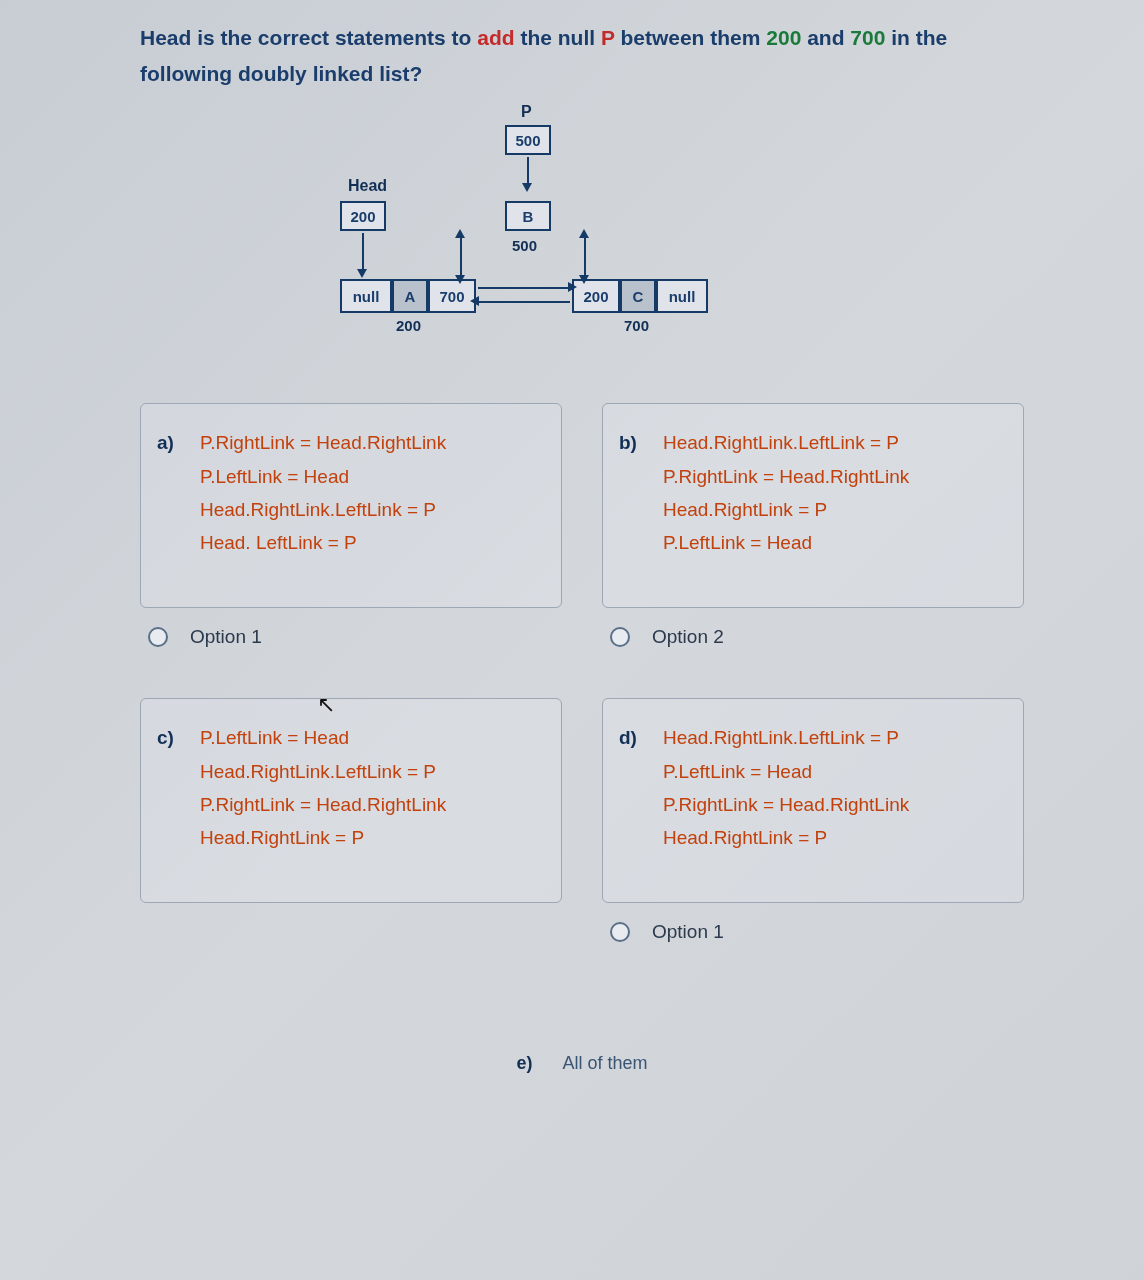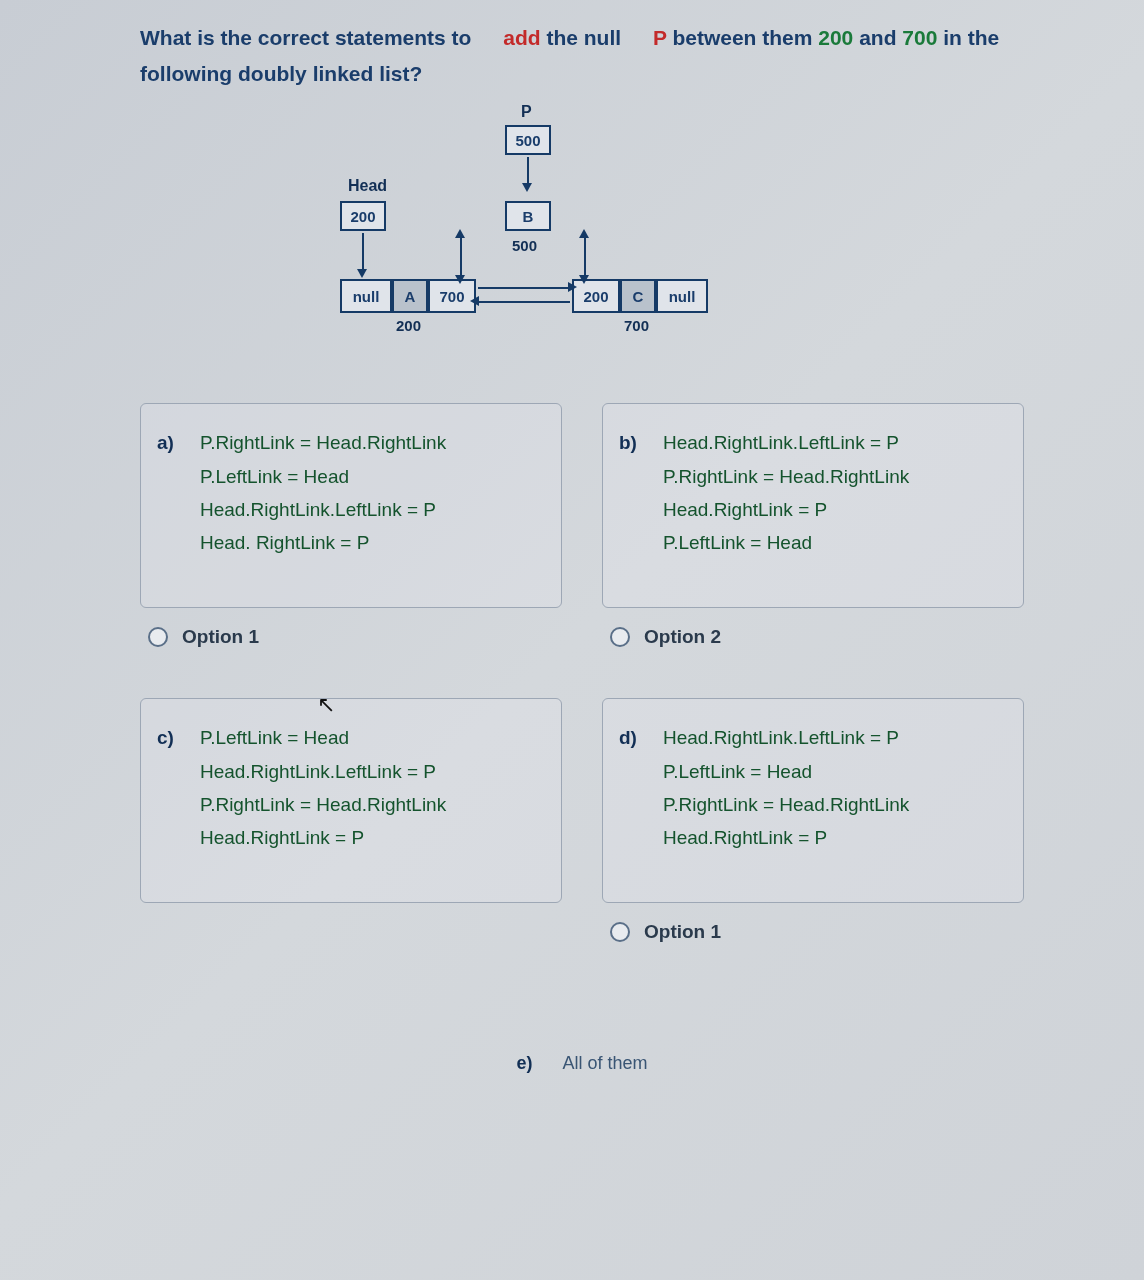--- a/index.html
+++ b/index.html
@@ -7,21 +7,21 @@
     font-family: Arial, Helvetica, sans-serif;
     background: linear-gradient(135deg, #c8cdd4 0%, #d4d8dc 50%, #cfd3d8 100%);
     width: 1144px;
     height: 1280px;
     padding: 20px 120px 20px 140px;
     color: #1a3d6b;
     overflow: hidden;
     position: relative;
   }
   .question { font-size: 21px; line-height: 1.7; margin-bottom: 12px; font-weight: bold; }
-  .red { color: #c32a2a; margin-left: 26px; }
+  .red { color: #c32a2a; }
   .green { color: #1a7a3a; }
 
   .diagram {
     position: relative;
     height: 270px;
     margin: 10px auto 30px;
   }
   .dbox {
     position: absolute;
     border: 2px solid #153a66;
@@ -55,31 +55,30 @@
   .opt-cell { display: flex; flex-direction: column; gap: 18px; }
   .card {
     border: 1px solid #9da7b5;
     border-radius: 6px;
     padding: 22px 16px;
     min-height: 205px;
     background: rgba(230,233,238,0.25);
   }
   .card-row { display: flex; gap: 26px; font-size: 19px; line-height: 1.75; }
   .card-letter { font-weight: bold; white-space: nowrap; color: #122f55; }
-  .card-lines { flex: 1; color: #14532d; }
+  .card-lines { flex: 1; color: #c2410c; }
   .card-line { white-space: nowrap; }
 
   .radio-row {
     display: flex;
     align-items: center;
-    gap: 14px;
+    gap: 22px;
     font-size: 19px;
     color: #2a3a4c;
     padding-left: 8px;
-    font-weight: bold;
   }
   .radio {
     width: 20px; height: 20px; border: 2px solid #5a6f88; border-radius: 50%;
     background: #e8ebef;
   }
 
   .center-opt {
     margin-top: 60px;
     text-align: center;
     grid-column: 1 / span 2;
@@ -95,21 +94,21 @@
     position: absolute;
     left: 317px; top: 692px;
     font-size: 22px;
     color: #111;
   }
 </style>
 </head>
 <body>
 
 <div class="question">
-  <span>What is the correct statements to </span><span class="red">add</span><span> the null </span><span class="red">P</span><span> between them </span><span class="green">200</span><span> and </span><span class="green">700</span><span> in the following doubly linked list?</span>
+  <span>Head is the correct statements to </span><span class="red">add</span><span> the null </span><span class="red">P</span><span> between them </span><span class="green">200</span><span> and </span><span class="green">700</span><span> in the following doubly linked list?</span>
 </div>
 
 <div class="diagram">
 
   <div class="lbl" style="left:381px; top:0;">P</div>
   <div class="dbox" style="left:365px; top:22px; width:46px; height:30px;">500</div>
   <div class="arrow-line" style="left:387px; top:54px; width:2px; height:28px;"></div>
   <div class="arrow-head ah-down" style="left:382px; top:80px;"></div>
 
   <div class="lbl" style="left:208px; top:74px;">Head</div>
@@ -147,21 +146,21 @@
 <div class="options-grid">
 
   <div class="opt-cell">
     <div class="card">
       <div class="card-row">
         <div class="card-letter">a)</div>
         <div class="card-lines">
           <div class="card-line">P.RightLink = Head.RightLink</div>
           <div class="card-line">P.LeftLink = Head</div>
           <div class="card-line">Head.RightLink.LeftLink = P</div>
-          <div class="card-line">Head. RightLink = P</div>
+          <div class="card-line">Head. LeftLink = P</div>
         </div>
       </div>
     </div>
     <div class="radio-row">
       <div class="radio"></div>
       <span>Option 1</span>
     </div>
   </div>
 
   <div class="opt-cell">

